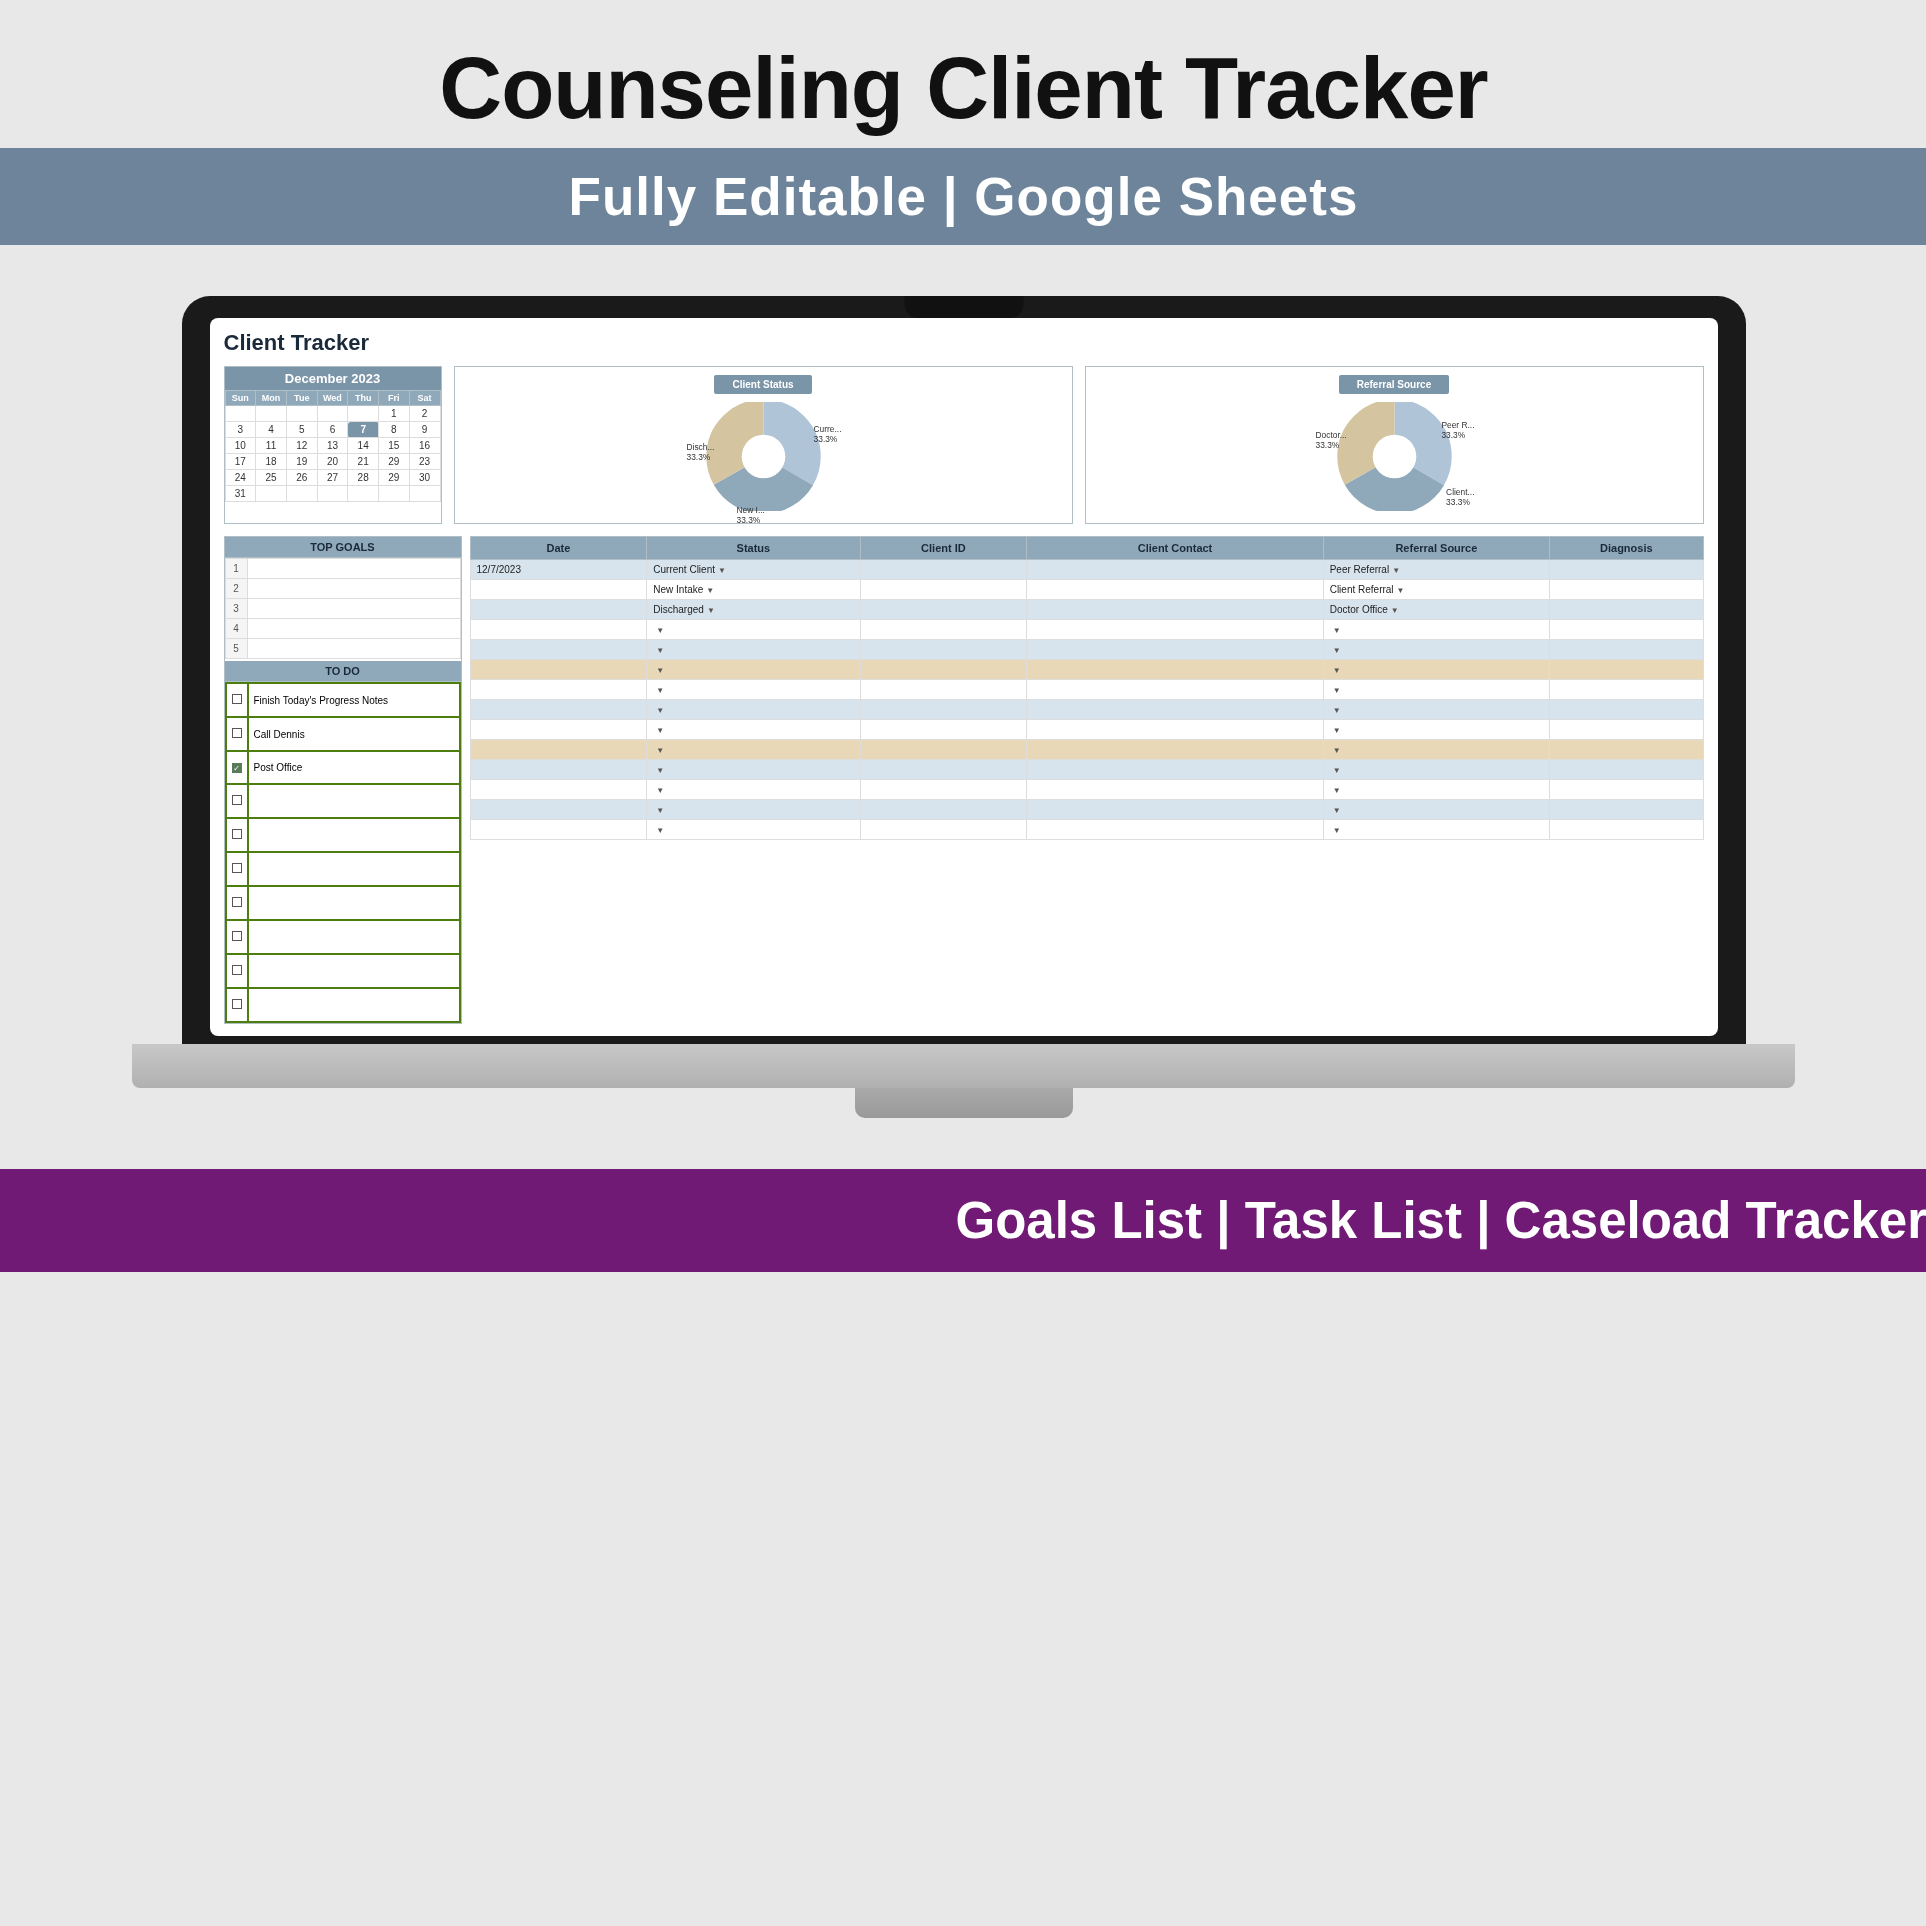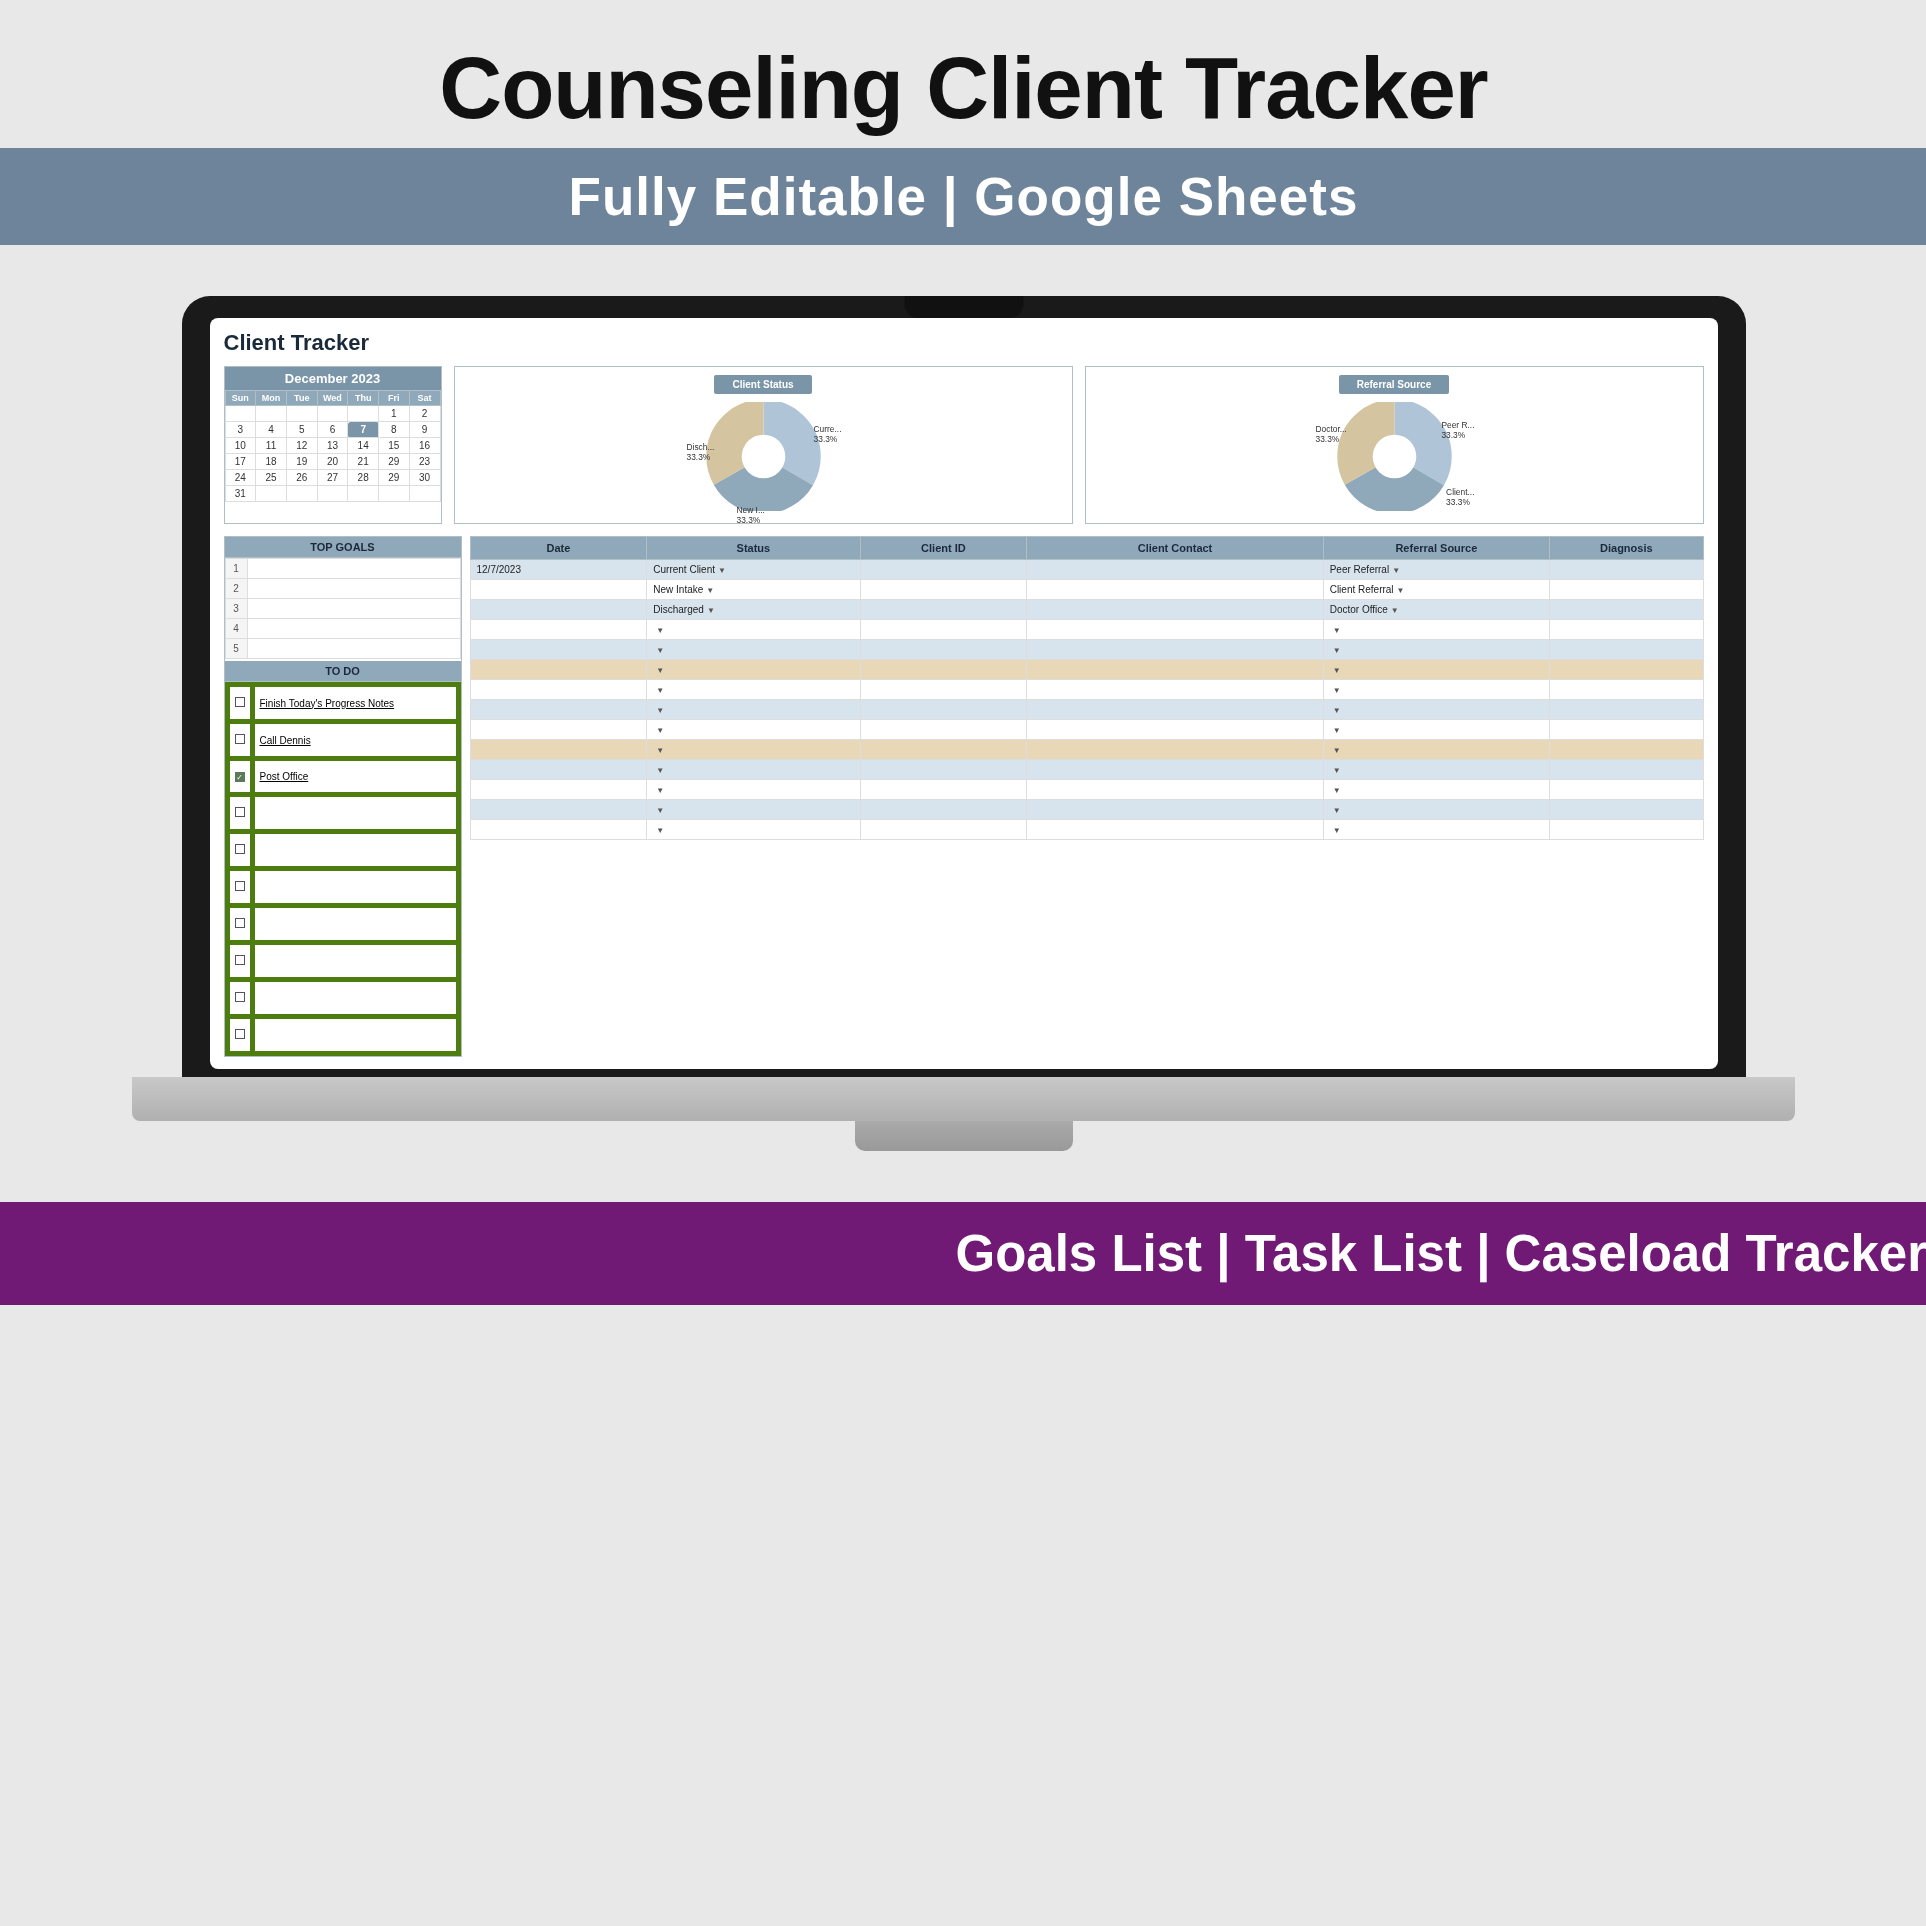--- a/index.html
+++ b/index.html
@@ -246,25 +246,24 @@
       color: #555;
       background: #f5f5f5;
     }
 
     .todo-list {
       width: 100%;
       border-collapse: collapse;
     }
 
     .todo-list td {
-      border: 5px solid #4d7c0f;
+      border: 2px solid #4d7c0f;
       padding: 10px 5px;
       font-size: 10px;
       height: 20px;
-      text-decoration: underline;
     }
 
     .checkbox-cell {
       width: 18px;
       text-align: center;
     }
 
     .checkbox-unchecked {
       display: inline-block;
       width: 10px;
@@ -464,21 +463,21 @@
 
             <div class="chart-box">
               <div class="chart-title">Referral Source</div>
               <div class="chart-area">
                 <svg class="pie-chart" viewBox="0 0 100 100">
                   <circle cx="50" cy="50" r="35" fill="none" stroke="#b0c4d8" stroke-width="35" stroke-dasharray="73.3 146.6" stroke-dashoffset="0" transform="rotate(-90 50 50)"></circle>
                   <circle cx="50" cy="50" r="35" fill="none" stroke="#8fa8ba" stroke-width="35" stroke-dasharray="73.3 146.6" stroke-dashoffset="-73.3" transform="rotate(-90 50 50)"></circle>
                   <circle cx="50" cy="50" r="35" fill="none" stroke="#d4c4a0" stroke-width="35" stroke-dasharray="73.3 146.6" stroke-dashoffset="-146.6" transform="rotate(-90 50 50)"></circle>
                   <circle cx="50" cy="50" r="20" fill="#fff"></circle>
                 </svg>
-                <div class="pie-label" style="left:-14px;top:22px;">Doctor...<br>33.3%</div>
+                <div class="pie-label" style="left:-14px;top:28px;">Doctor...<br>33.3%</div>
                 <div class="pie-label" style="right:-16px;top:18px;">Peer R...<br>33.3%</div>
                 <div class="pie-label" style="right:-16px;bottom:4px;">Client...<br>33.3%</div>
               </div>
             </div>
 
           </div>
 
           <div class="main-table-area">
 
             <div class="left-panel">

